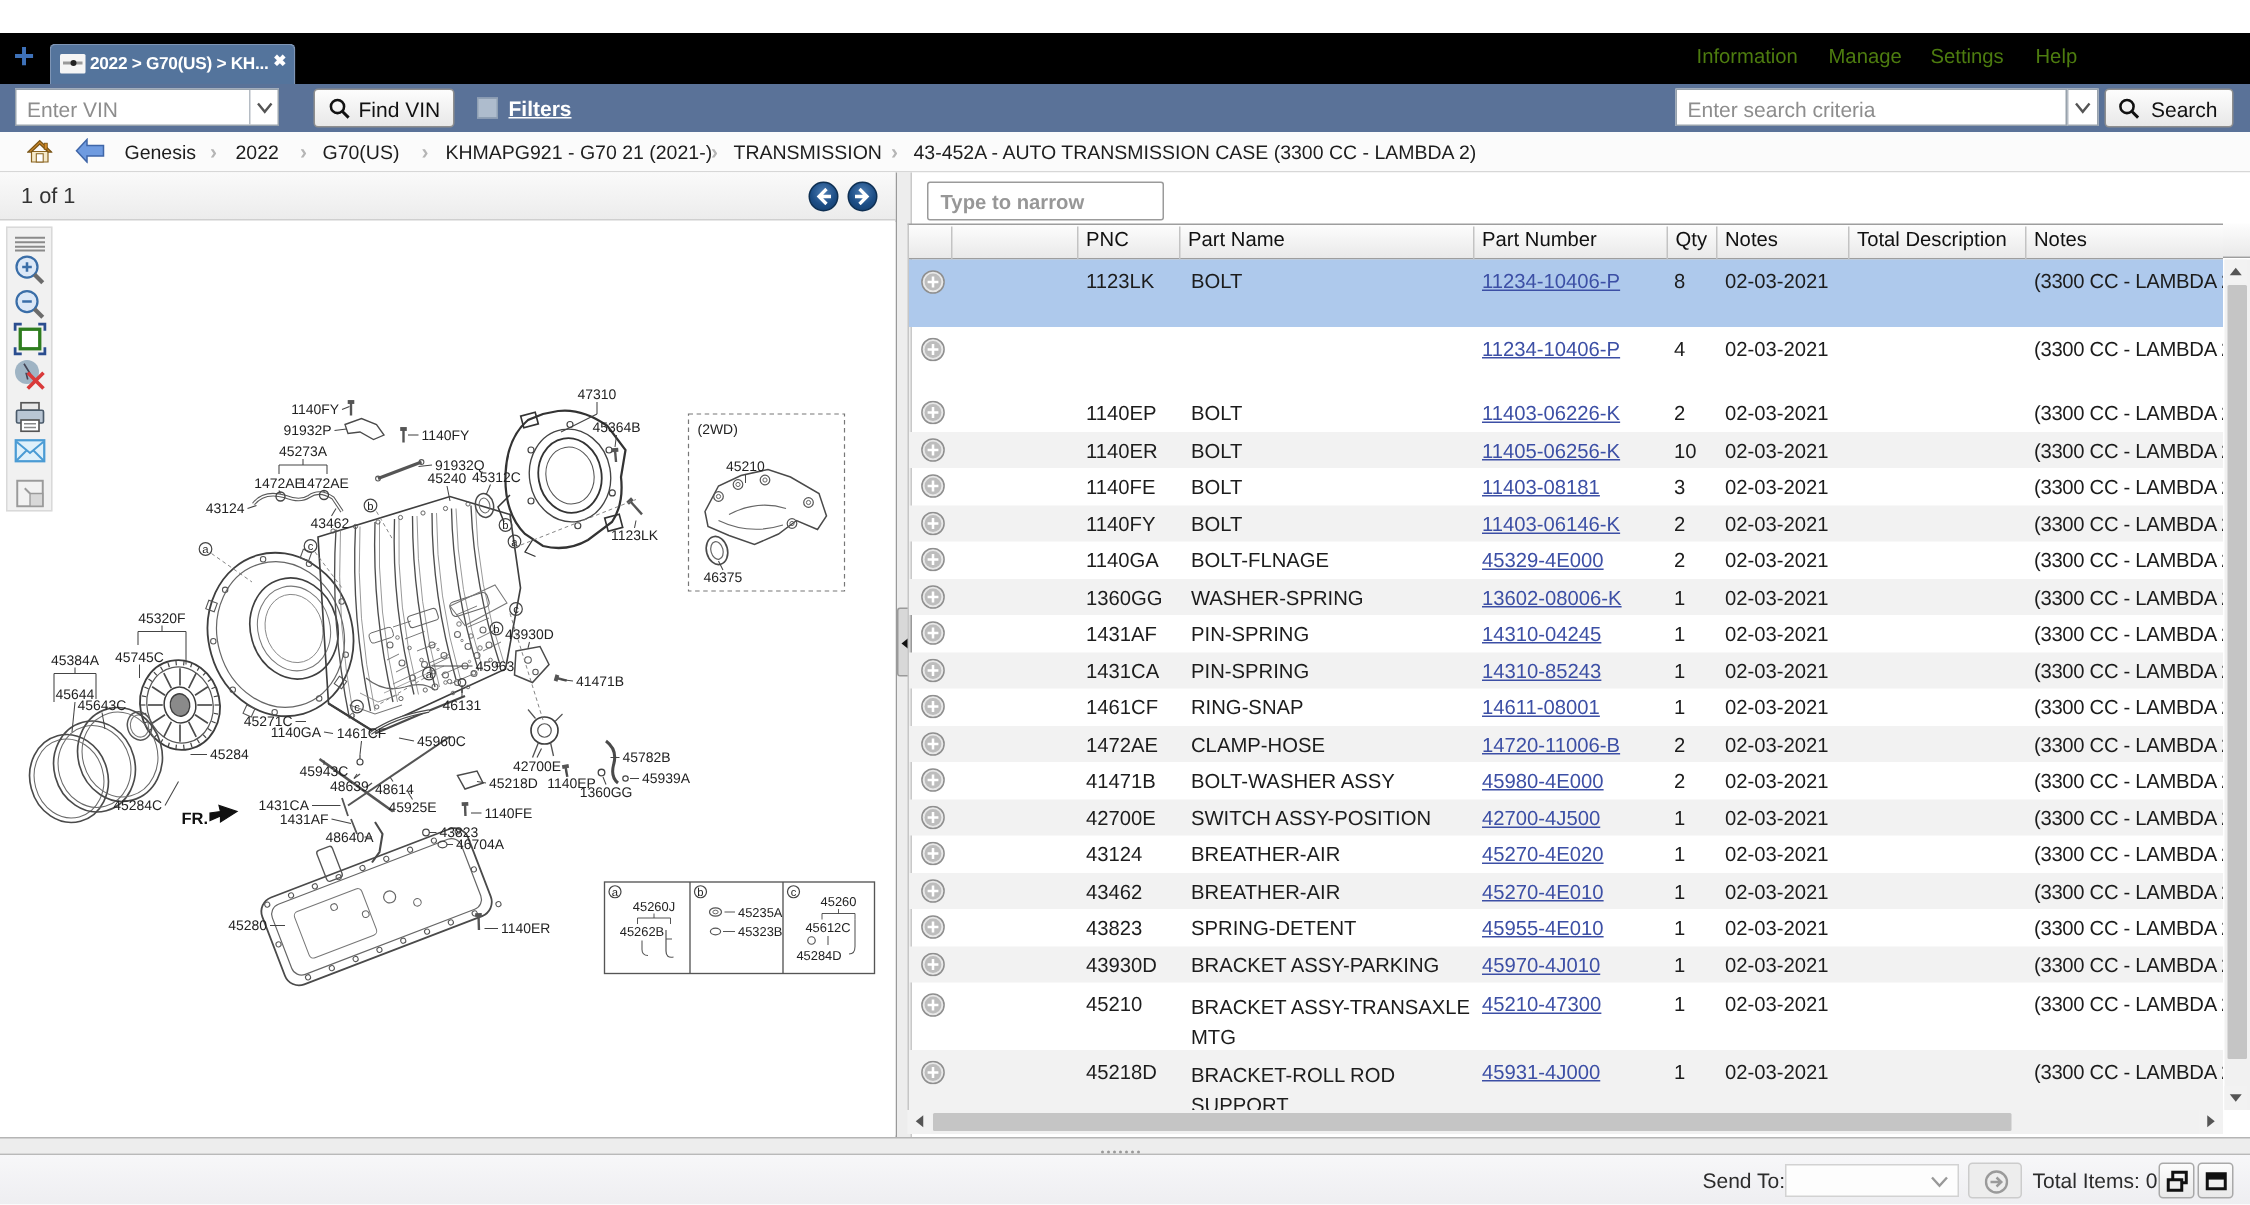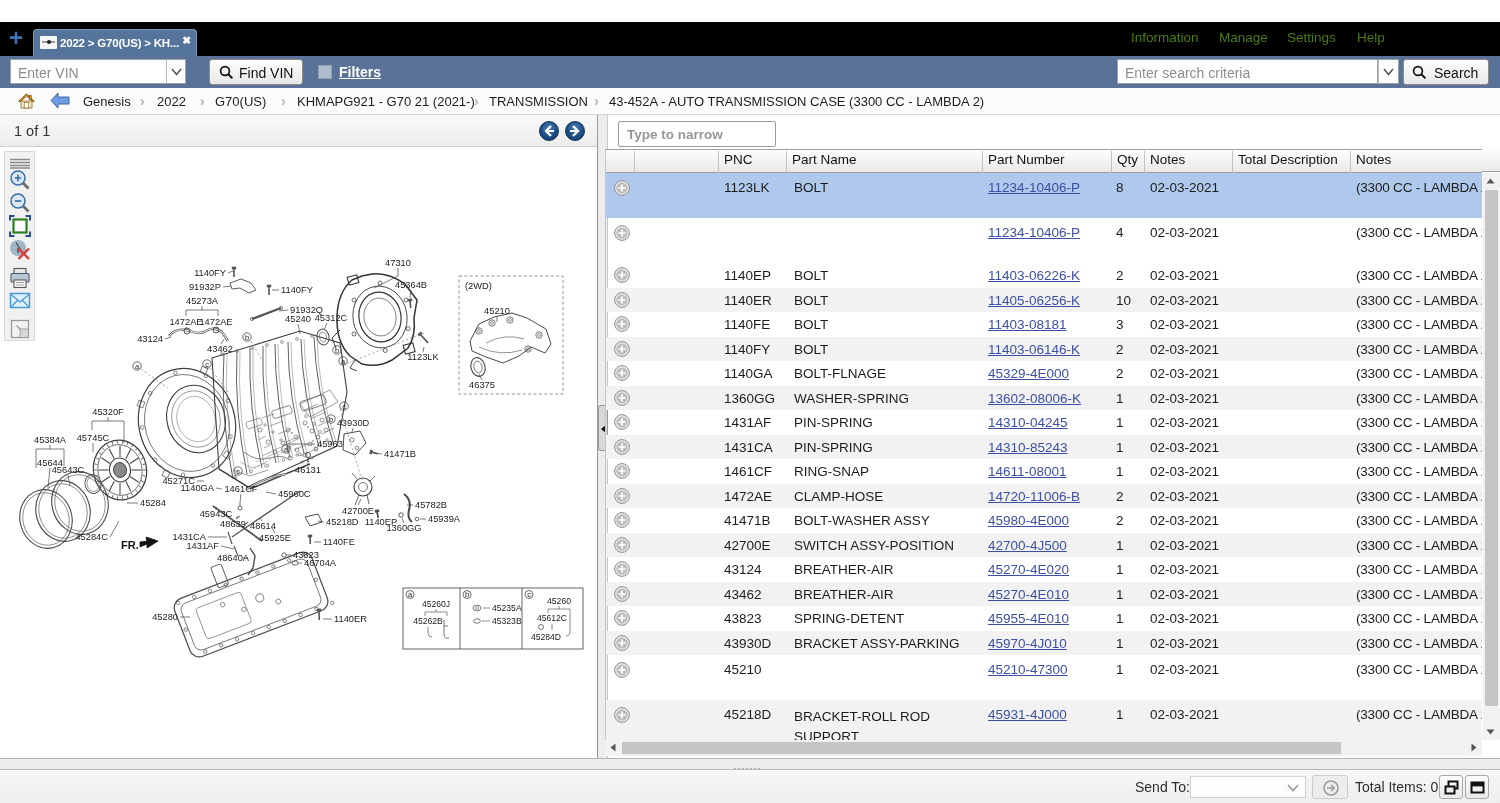--- a/index.html
+++ b/index.html
@@ -976,20 +976,21 @@
             <span class="gc frm">02-03-2021</span>
             <span class="gc nts">(3300 CC - LAMBDA 2</span>
           </div>
       <div class="grow tall" style="height:45px">
             <svg class="plusic" viewBox="0 0 16 16">
               <circle cx="8" cy="8" r="7.4" fill="#e8e8e8" stroke="#8f8f8f" stroke-width="1"></circle>
               <circle cx="8" cy="8" r="5.6" fill="#bdbdbd"></circle>
               <path d="M8 4.4 L8 11.6 M4.4 8 L11.6 8" stroke="#fff" stroke-width="1.7"></path>
             </svg>
             <span class="gc pnc">45210</span>
+            <span class="gc nm" style="white-space:normal;line-height:20px">BRACKET ASSY-TRANSAXLE<br>MTG</span>
             <span class="gc pn">45210-47300</span>
             <span class="gc qty">1</span>
             <span class="gc frm">02-03-2021</span>
             <span class="gc nts">(3300 CC - LAMBDA 2</span>
           </div>
       <div class="grow alt tall" style="height:45px">
             <svg class="plusic" viewBox="0 0 16 16">
               <circle cx="8" cy="8" r="7.4" fill="#e8e8e8" stroke="#8f8f8f" stroke-width="1"></circle>
               <circle cx="8" cy="8" r="5.6" fill="#bdbdbd"></circle>
               <path d="M8 4.4 L8 11.6 M4.4 8 L11.6 8" stroke="#fff" stroke-width="1.7"></path>

